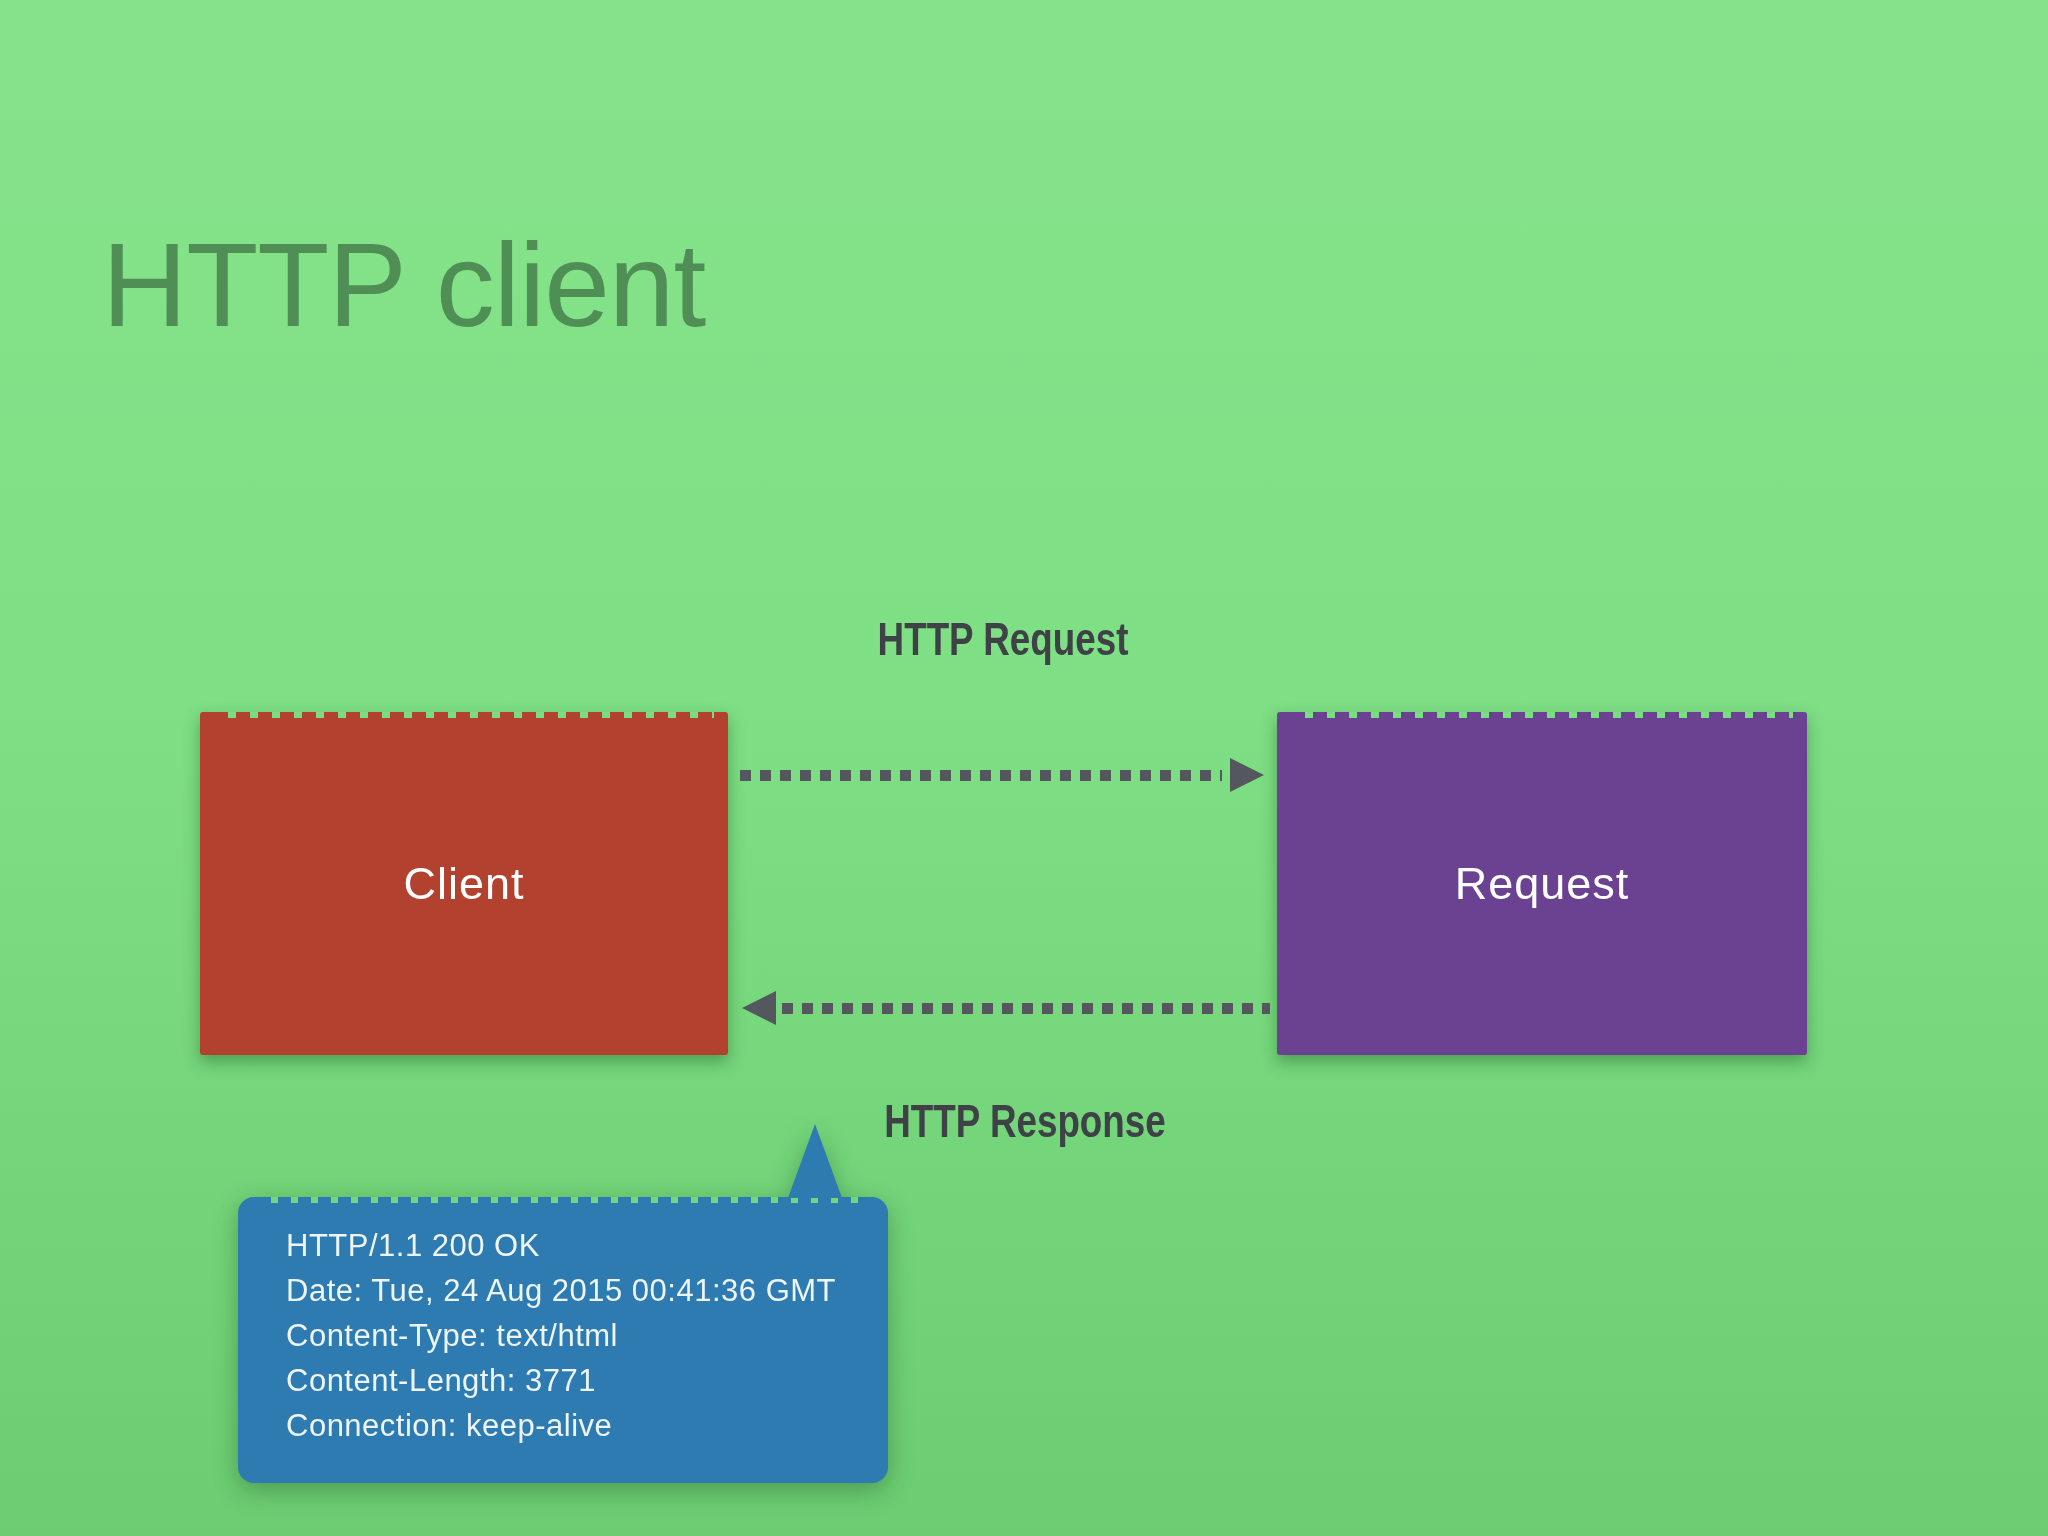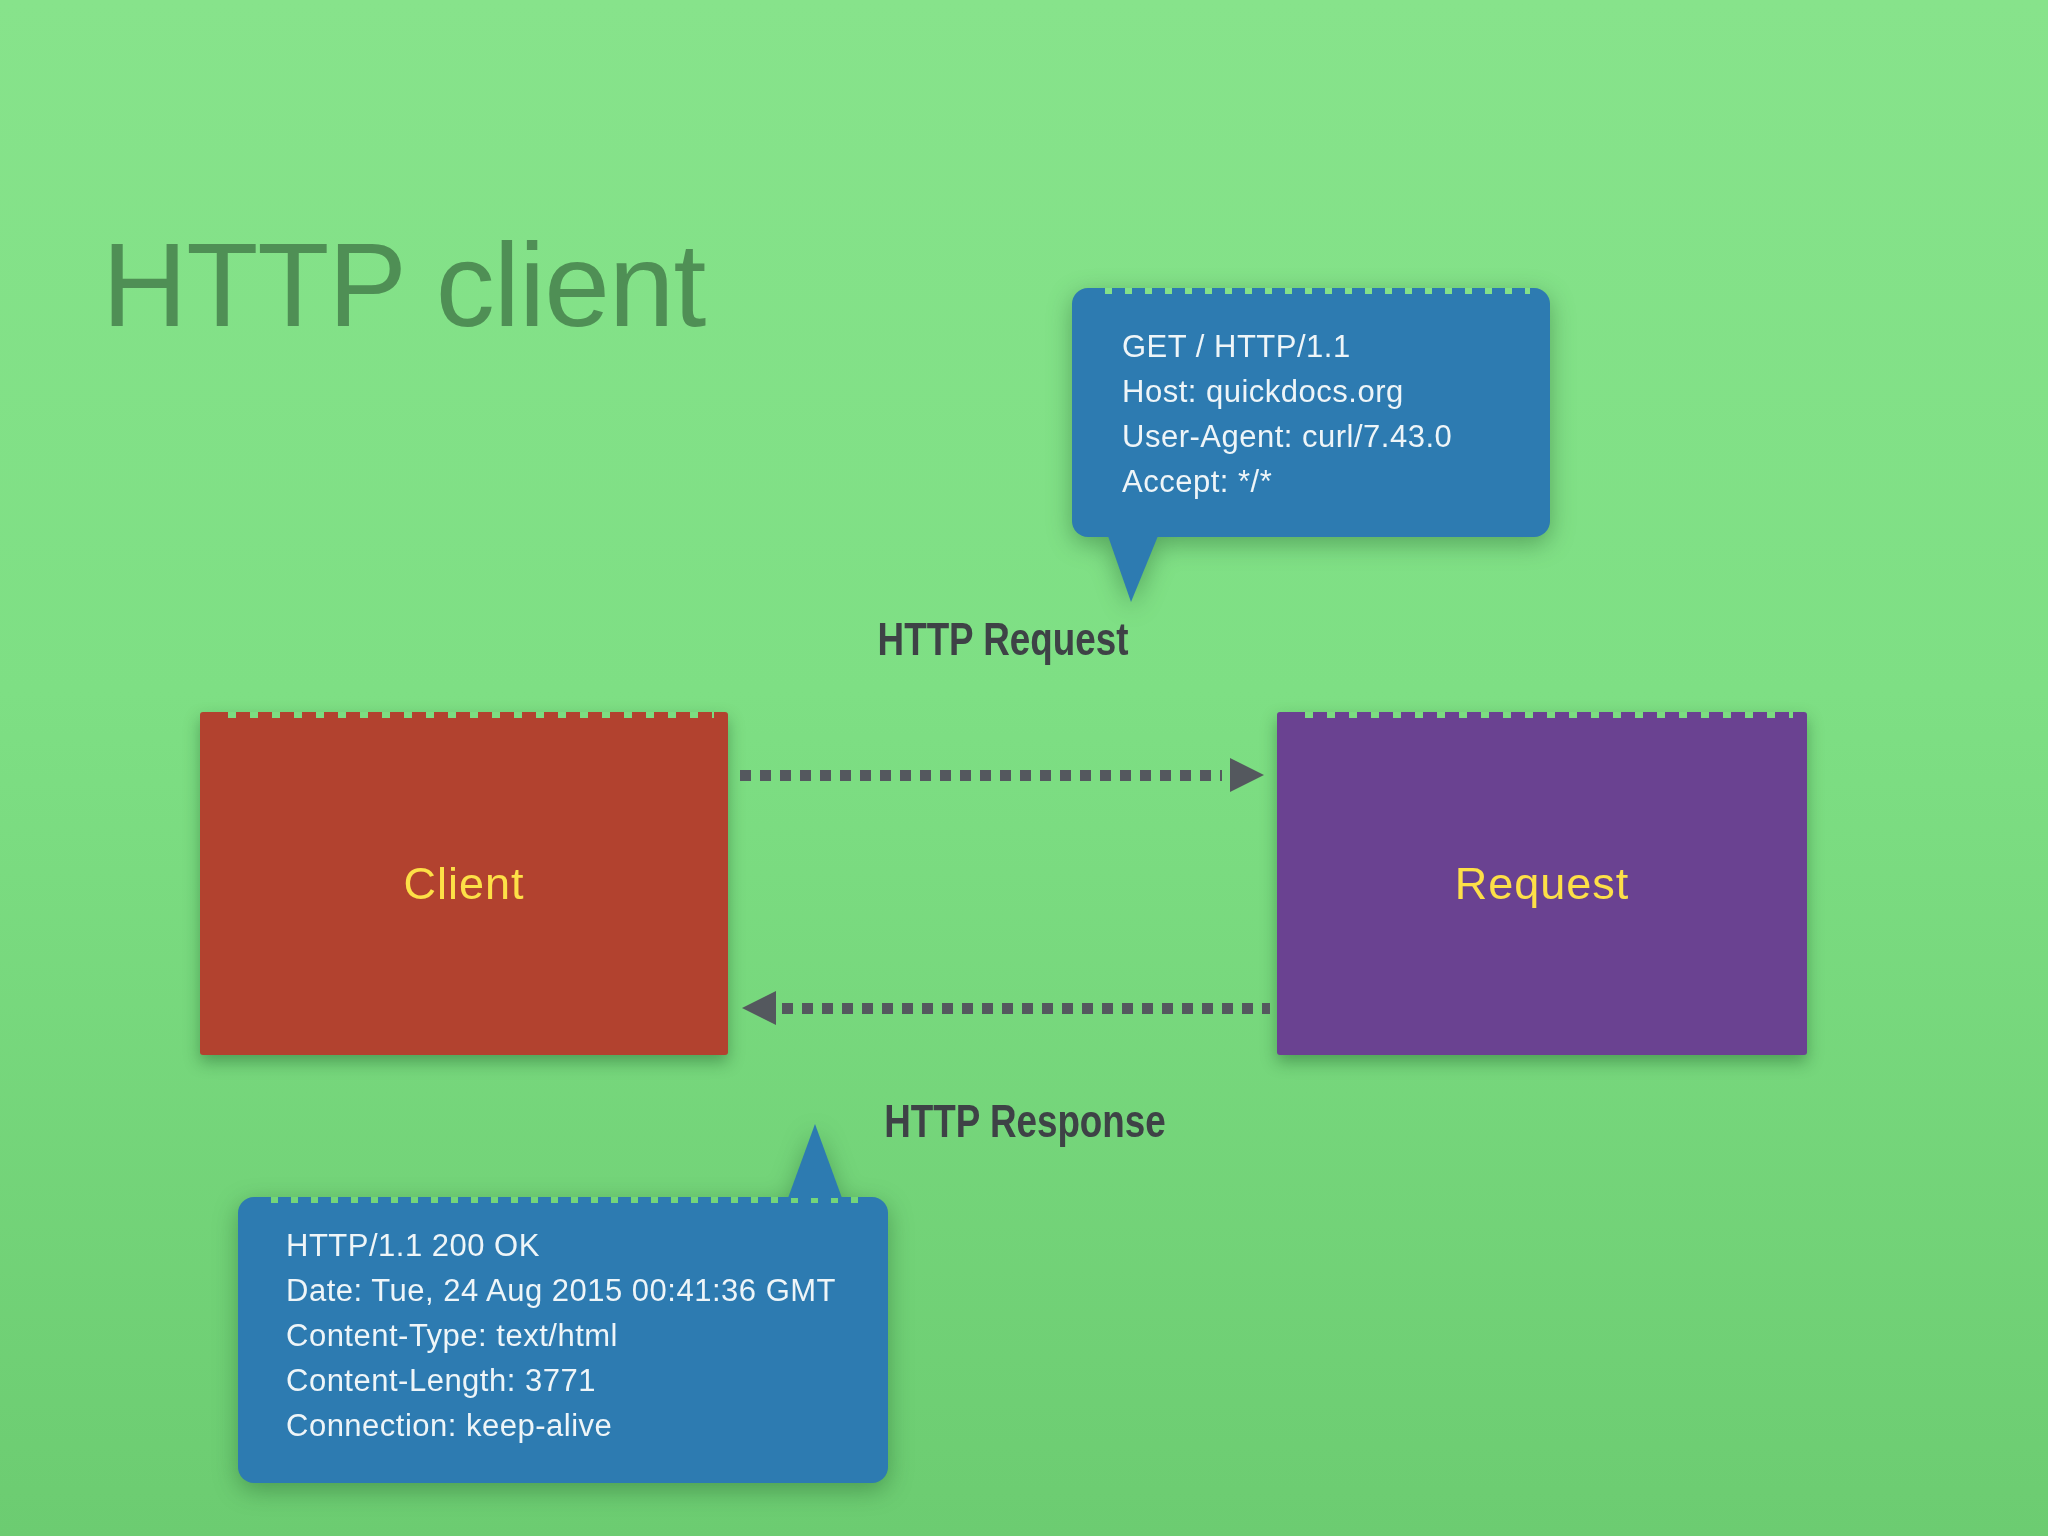--- a/index.html
+++ b/index.html
@@ -99,21 +99,21 @@
   }
   .node-box::before {
     content: "";
     position: absolute;
     top: 0; left: 14px; right: 14px; height: 6px;
     background: repeating-linear-gradient(90deg, transparent 0 14px, var(--notch) 14px 22px);
   }
   .client-box { left: 200px;  width: 528px; background: #b2422f; }
   .server-box { left: 1277px; width: 530px; background: #6a4291; }
   .node-label {
-    color: #fde047;
+    color: #ffffff;
     font-size: 45px;
     letter-spacing: 1px;
     white-space: nowrap;
   }
 
   
   .arrow { position: absolute; height: 36px; }
   .request-arrow  { left: 740px; top: 757px; width: 524px; }
   .response-arrow { left: 742px; top: 990px; width: 528px; }
 
@@ -136,29 +136,20 @@
   .arrowhead-right { right: 0; clip-path: polygon(0 0, 100% 50%, 0 100%); }
   .arrowhead-left  { left: 0;  clip-path: polygon(100% 0, 0 50%, 100% 100%); }
 </style>
 </head>
 <body>
 
 <div class="slide">
 
   <div class="slide-title">HTTP client</div>
 
-  <div class="bubble request-bubble">
-    <div class="bubble-text">
-      <div>GET / HTTP/1.1</div>
-      <div>Host: quickdocs.org</div>
-      <div>User-Agent: curl/7.43.0</div>
-      <div>Accept: */*</div>
-    </div>
-    <div class="bubble-tail tail-down"></div>
-  </div>
 
   <div class="flow-label request-label">HTTP Request</div>
 
   <div class="node-box client-box">
     <span class="node-label">Client</span>
   </div>
 
   <div class="node-box server-box">
     <span class="node-label">Request</span>
   </div>

